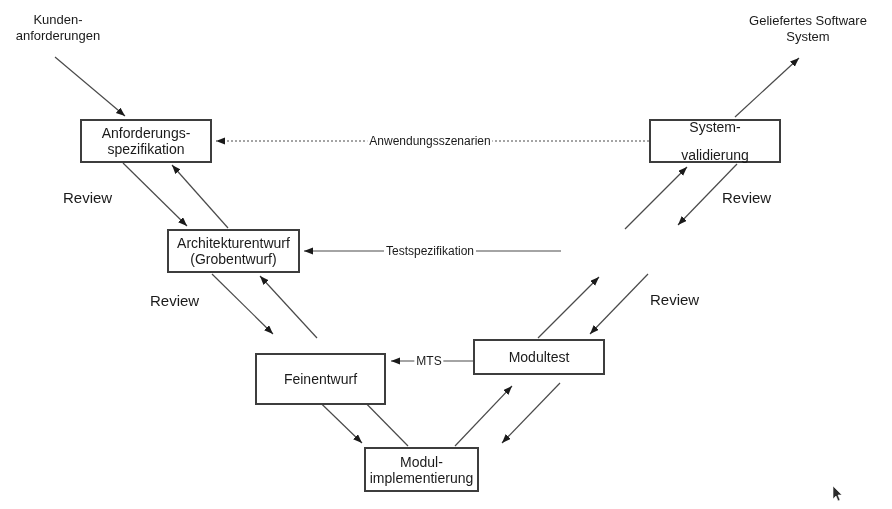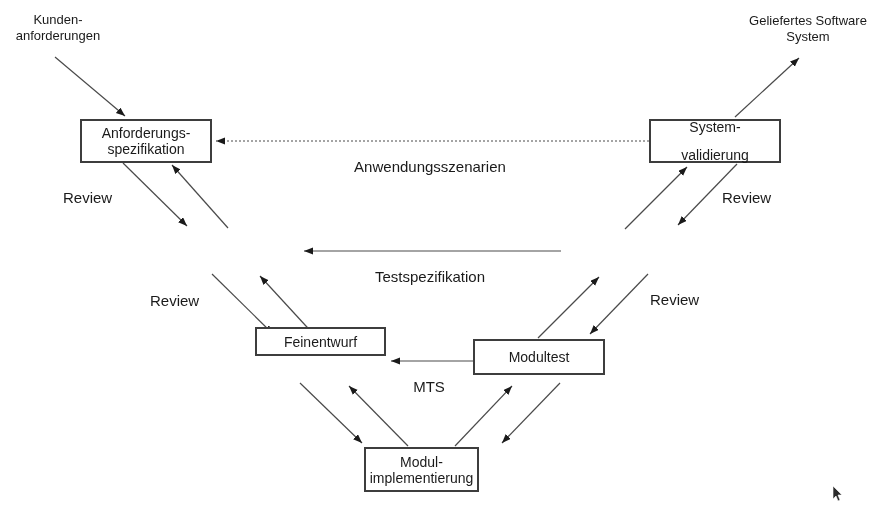--- a/index.html
+++ b/index.html
@@ -45,25 +45,24 @@
     font-size: 15px;
     line-height: 16px;
     z-index: 2;
     white-space: nowrap;
   }
   .conn-label {
     position: absolute;
     transform: translate(-50%, -50%);
     background: #ffffff;
     padding: 0 2px;
-    font-size: 15px;
+    font-size: 12px;
     line-height: 14px;
     z-index: 3;
     white-space: nowrap;
-    margin-top: 26px;
   }
 </style>
 </head>
 <body>
 
 <div class="canvas">
 
   <svg class="lines" viewBox="0 0 892 509" xmlns="http://www.w3.org/2000/svg">
     <defs>
       <marker id="arw" markerUnits="userSpaceOnUse" markerWidth="10" markerHeight="8" refX="9" refY="3.5" orient="auto">
@@ -99,23 +98,27 @@
   <div class="node" style="left:80px;  top:119px; width:132px; height:44px;">
     <span>Anforderungs-</span>
     <span>spezifikation</span>
   </div>
 
   <div class="node" style="left:649px; top:119px; width:132px; height:44px;gap:12px;">
     <span>System-</span>
     <span>validierung</span>
   </div>
 
+  <div class="node" style="left:167px; top:229px; width:133px; height:44px;">
+    <span>Architekturentwurf</span>
+    <span>(Grobentwurf)</span>
+  </div>
 
 
-  <div class="node" style="left:255px; top:327px; width:131px; height:29px;">
+  <div class="node" style="left:255px; top:353px; width:131px; height:52px;">
     <span>Feinentwurf</span>
   </div>
 
   <div class="node" style="left:473px; top:339px; width:132px; height:36px;">
     <span>Modultest</span>
   </div>
 
   <div class="node" style="left:364px; top:447px; width:115px; height:45px;">
     <span>Modul-</span>
     <span>implementierung</span>

